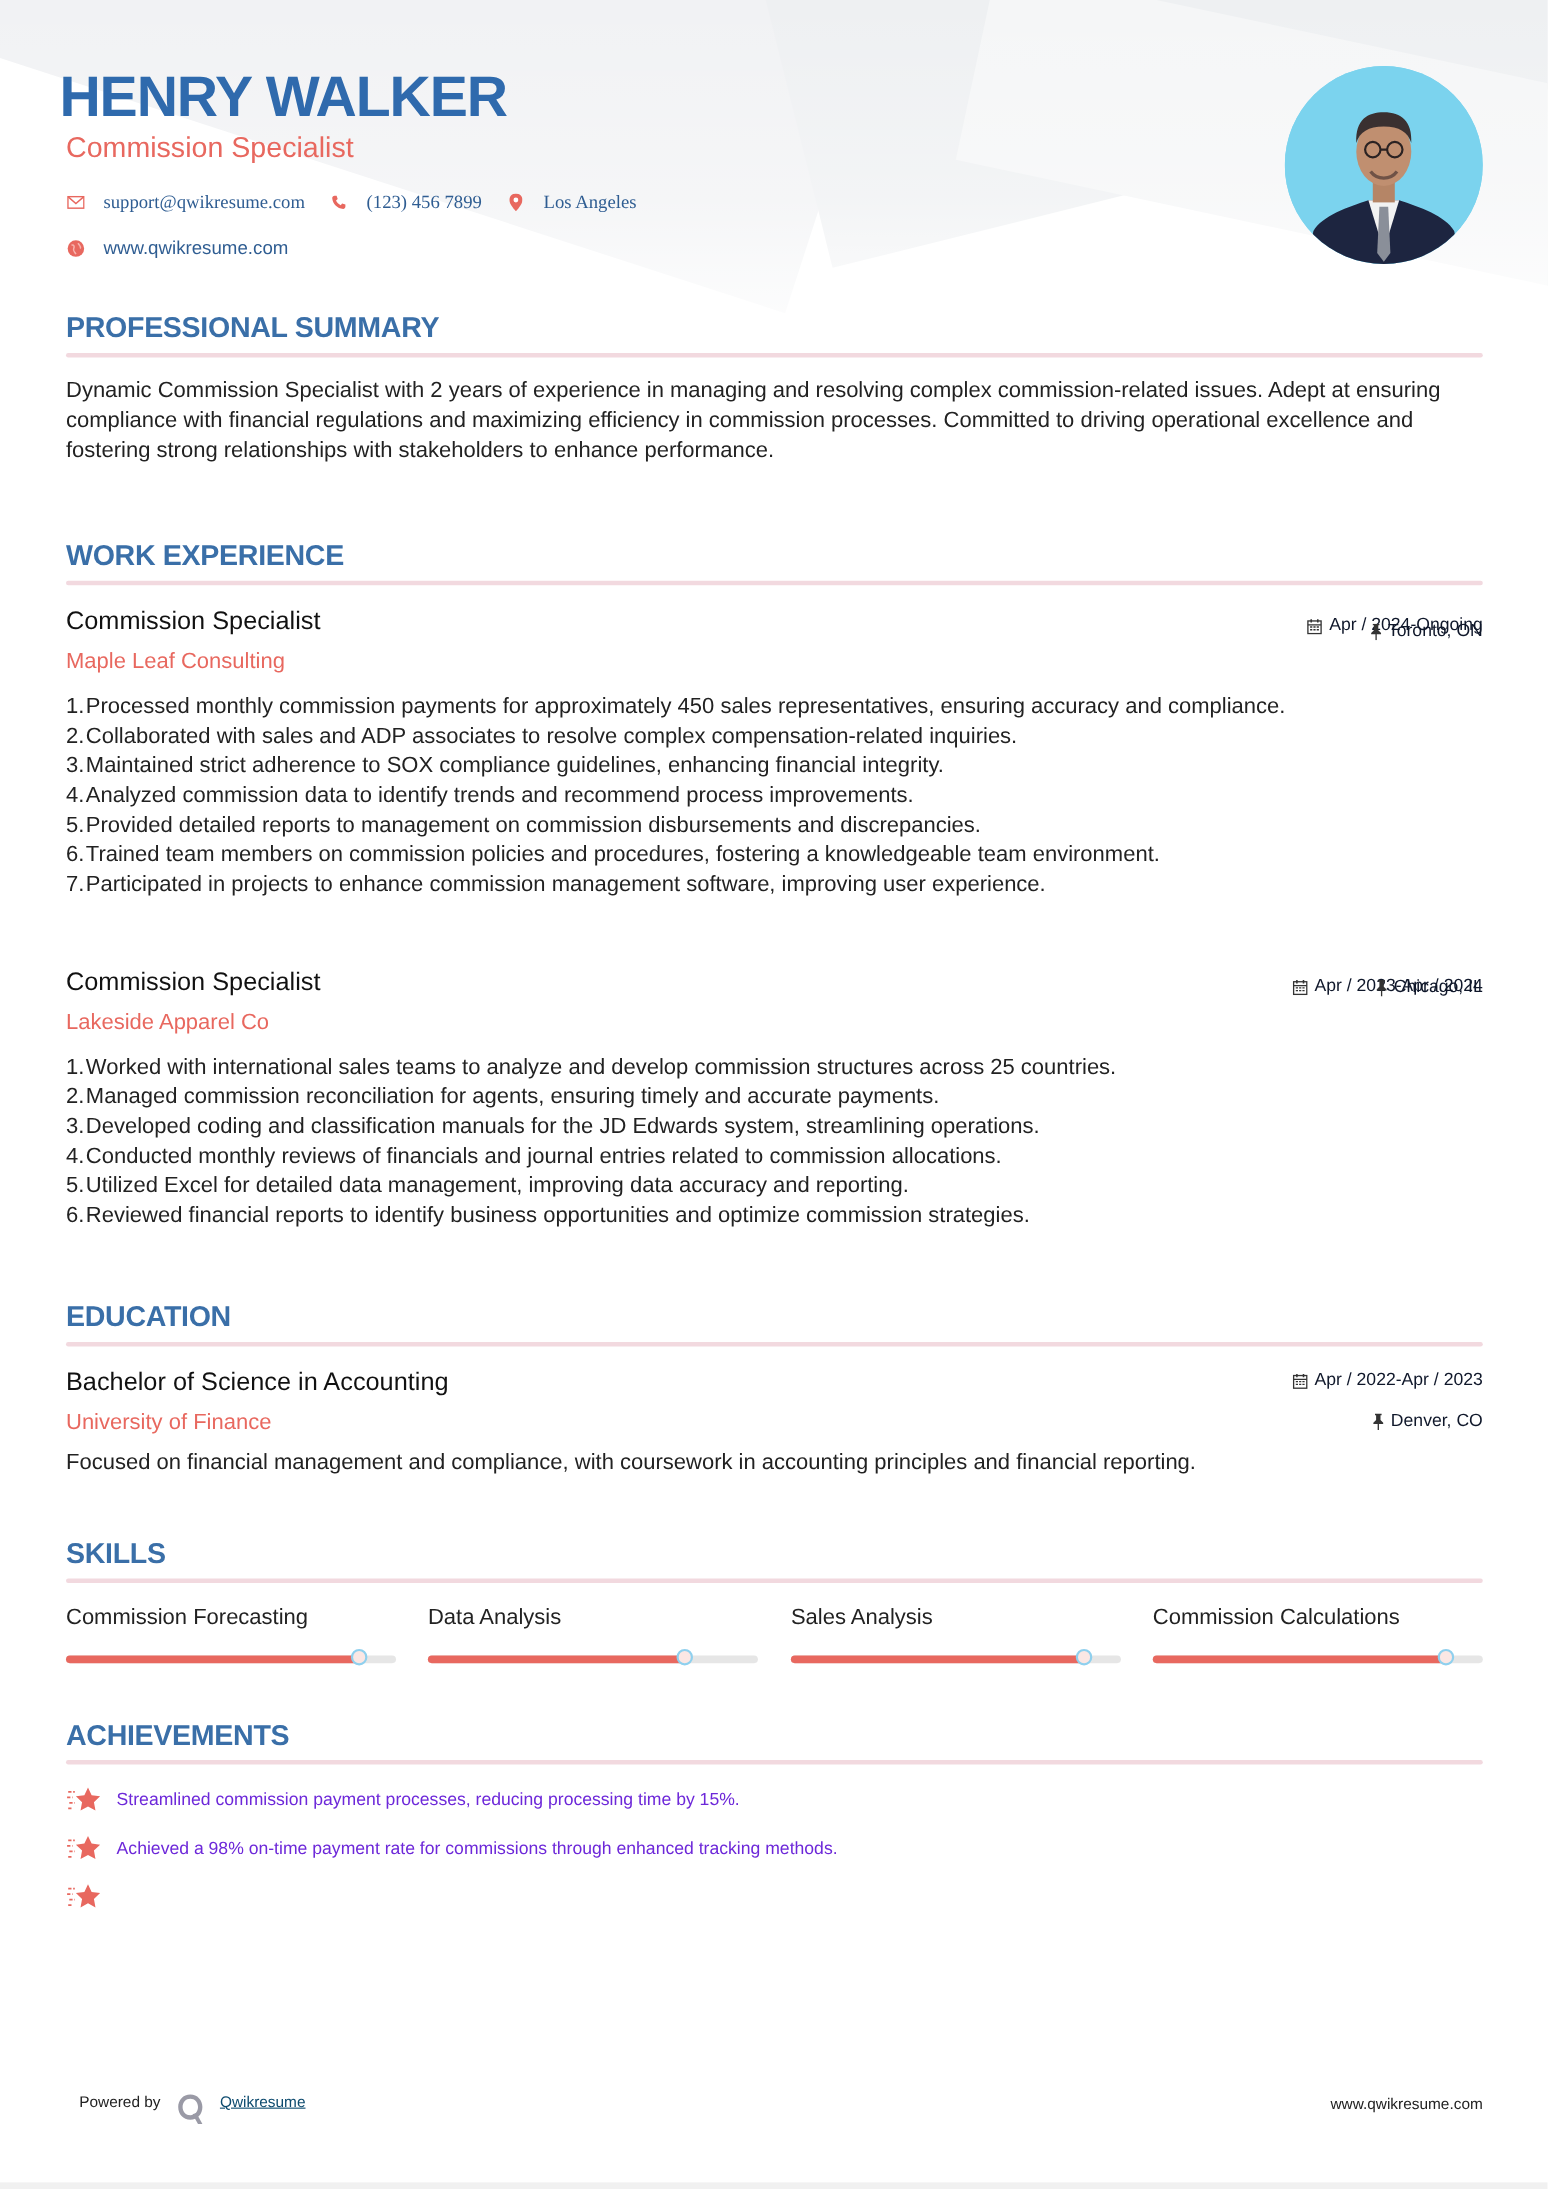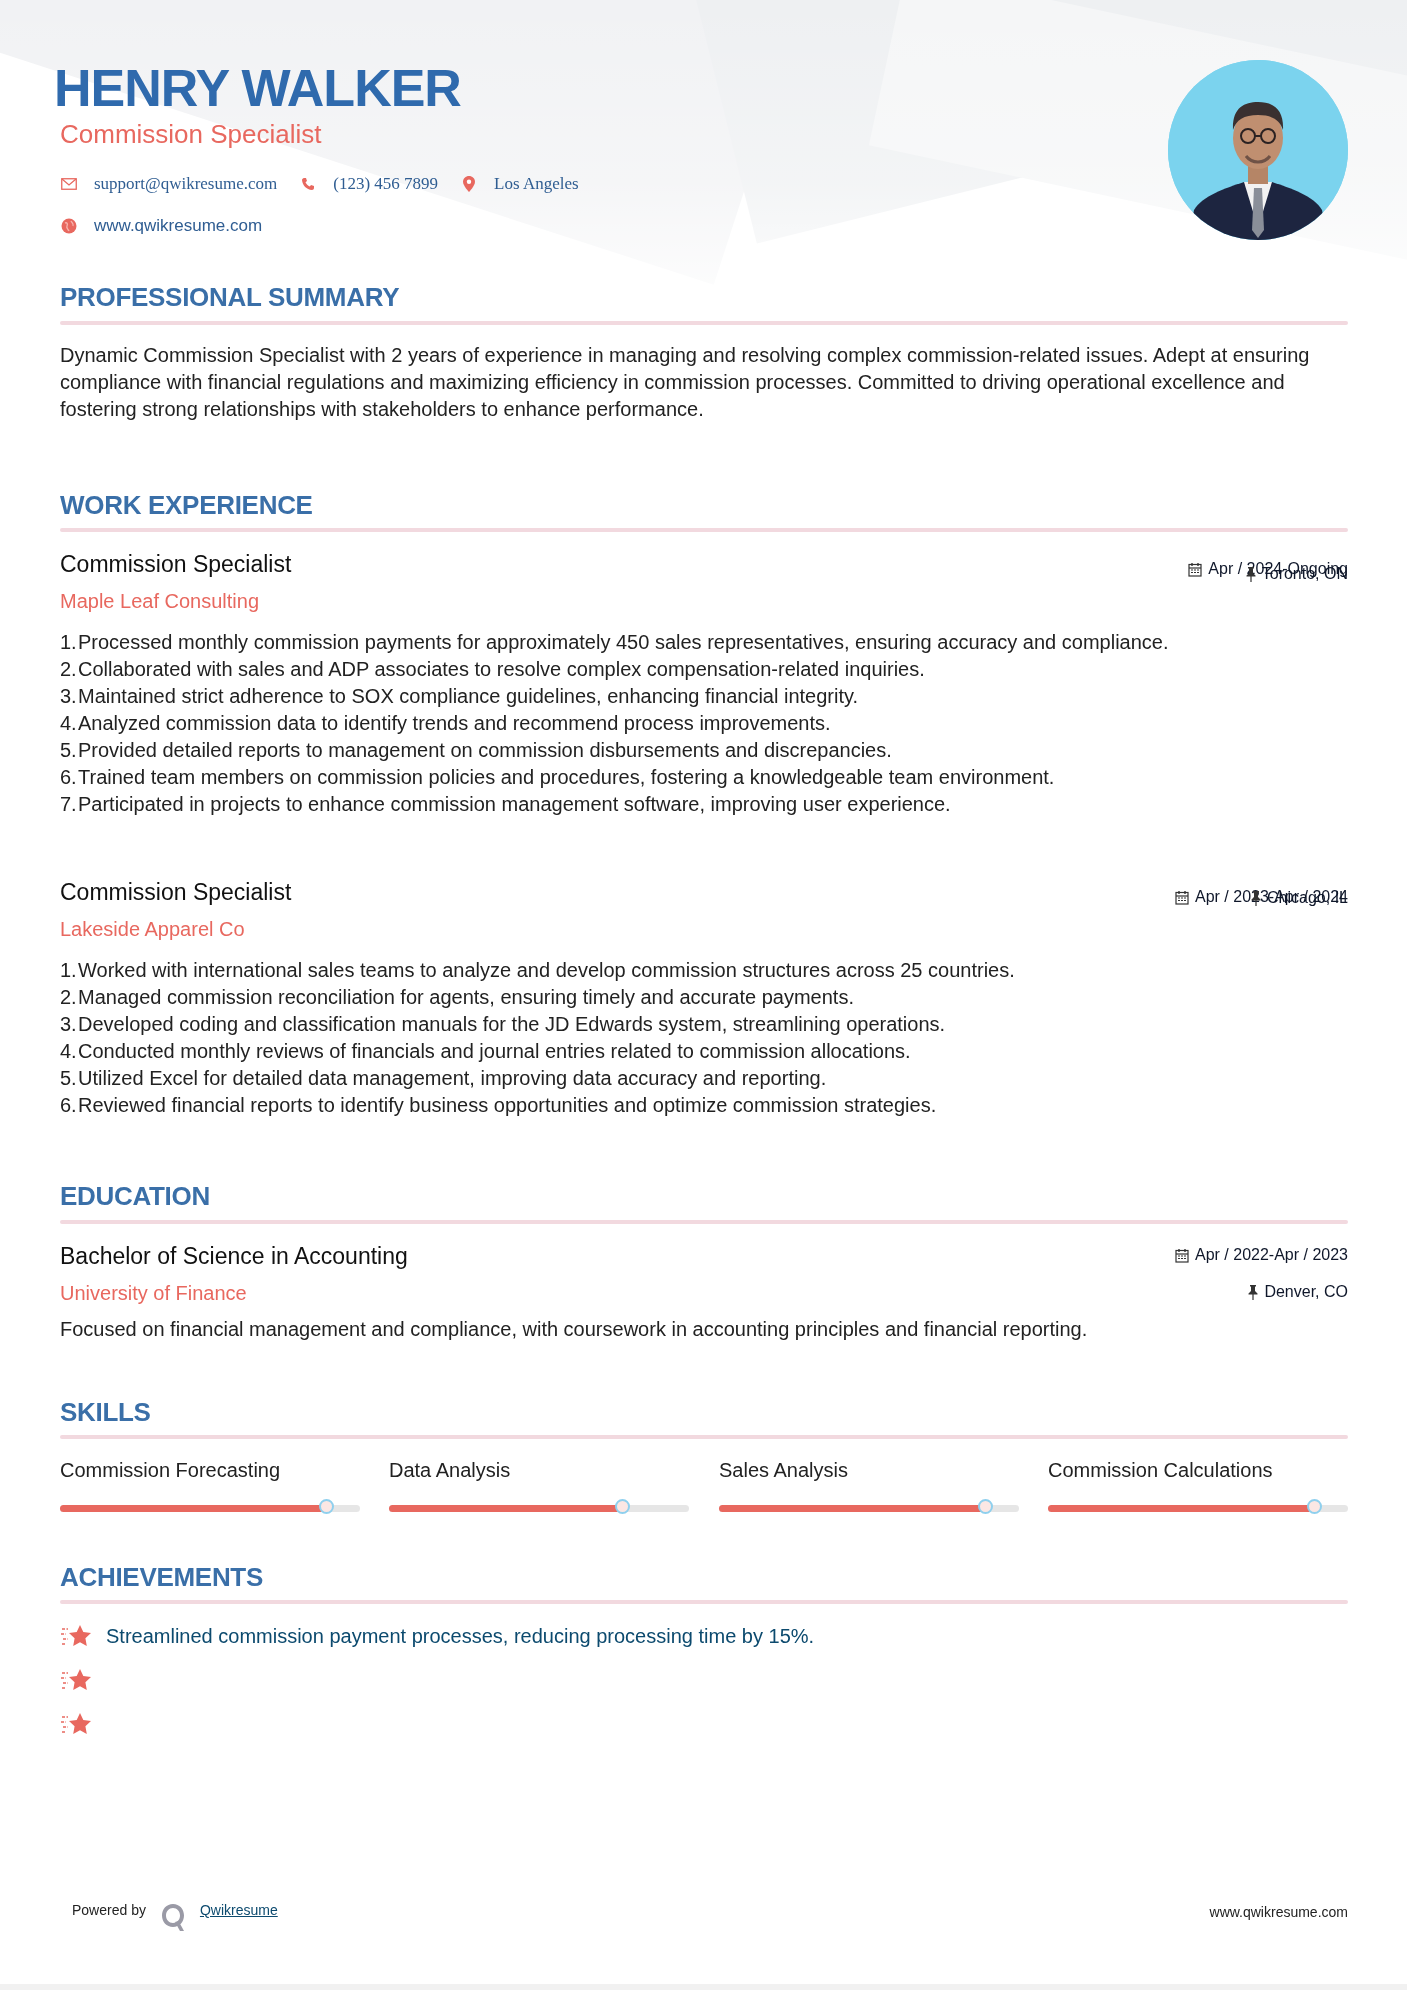--- a/index.html
+++ b/index.html
@@ -40,21 +40,21 @@
   .list li { display: flex; }
   .list li .num { width: 18px; flex: 0 0 18px; }
   .list li .txt { flex: 1; }
 
   .skill { position: absolute; z-index: 1; width: 300px; }
   .skill .label { font-size: 20px; color: #222; line-height: 26px; }
   .skill .track { position: relative; margin-top: 22px; height: 7px; background: #e6e6e6; border-radius: 4px; }
   .skill .fill { position: absolute; left: 0; top: 0; height: 7px; background: #e8685f; border-radius: 4px; }
   .skill .knob { position: absolute; top: -6px; width: 15px; height: 15px; border-radius: 50%; background: #fbe7e4; border: 2px solid #8fd0ee; box-sizing: border-box; margin-left: -8px; }
 
-  .ach { left: 60px; width: 1288px; display: flex; font-size: 20px; line-height: 27px; color: #0c4a6e; }
+  .ach { left: 60px; width: 1288px; display: flex; font-size: 16px; line-height: 27px; color: #6d28d9; }
   .ach .star { width: 34px; flex: 0 0 34px; height: 26px; position: relative; margin-right: 12px; }
 
   .footer-left { left: 72px; top: 1902px; display: flex; align-items: flex-start; font-size: 14px; color: #222; }
   .footer-left .q { margin: 0 14px; display: inline-flex; }
   .footer-left a { color: #0c4a6e; text-decoration: underline; font-size: 14px; }
   .footer-right { right: 59px; top: 1904px; font-size: 14px; color: #222; }
   .bottom-strip { position: absolute; left: 0; bottom: 0; width: 1407px; height: 6px; background: #f1f1f1; }
 </style>
 </head>
 <body>
@@ -303,20 +303,21 @@
   </span>
   <span>Streamlined commission payment processes, reducing processing time by 15%.</span>
 </div>
 <div class="abs ach" style="top:1667px;">
   <span class="star">
     <svg width="34" height="26" viewBox="0 0 34 26">
         <path d="M2 6h6M1 11h5M3 16h5M2 21h4" stroke="#e8685f" stroke-width="1.6" stroke-dasharray="3 1.5"></path>
         <path d="M20 2 L23.3 9 L31 10 L25.4 15.3 L26.8 23 L20 19.3 L13.2 23 L14.6 15.3 L9 10 L16.7 9 Z" fill="#e8685f"></path>
       </svg>
   </span>
+  <span>Achieved a 98% on-time payment rate for commissions through enhanced tracking methods.</span>
 </div>
 <div class="abs ach" style="top:1711px;">
   <span class="star">
     <svg width="34" height="26" viewBox="0 0 34 26">
         <path d="M2 6h6M1 11h5M3 16h5M2 21h4" stroke="#e8685f" stroke-width="1.6" stroke-dasharray="3 1.5"></path>
         <path d="M20 2 L23.3 9 L31 10 L25.4 15.3 L26.8 23 L20 19.3 L13.2 23 L14.6 15.3 L9 10 L16.7 9 Z" fill="#e8685f"></path>
       </svg>
   </span>
 </div>
 

